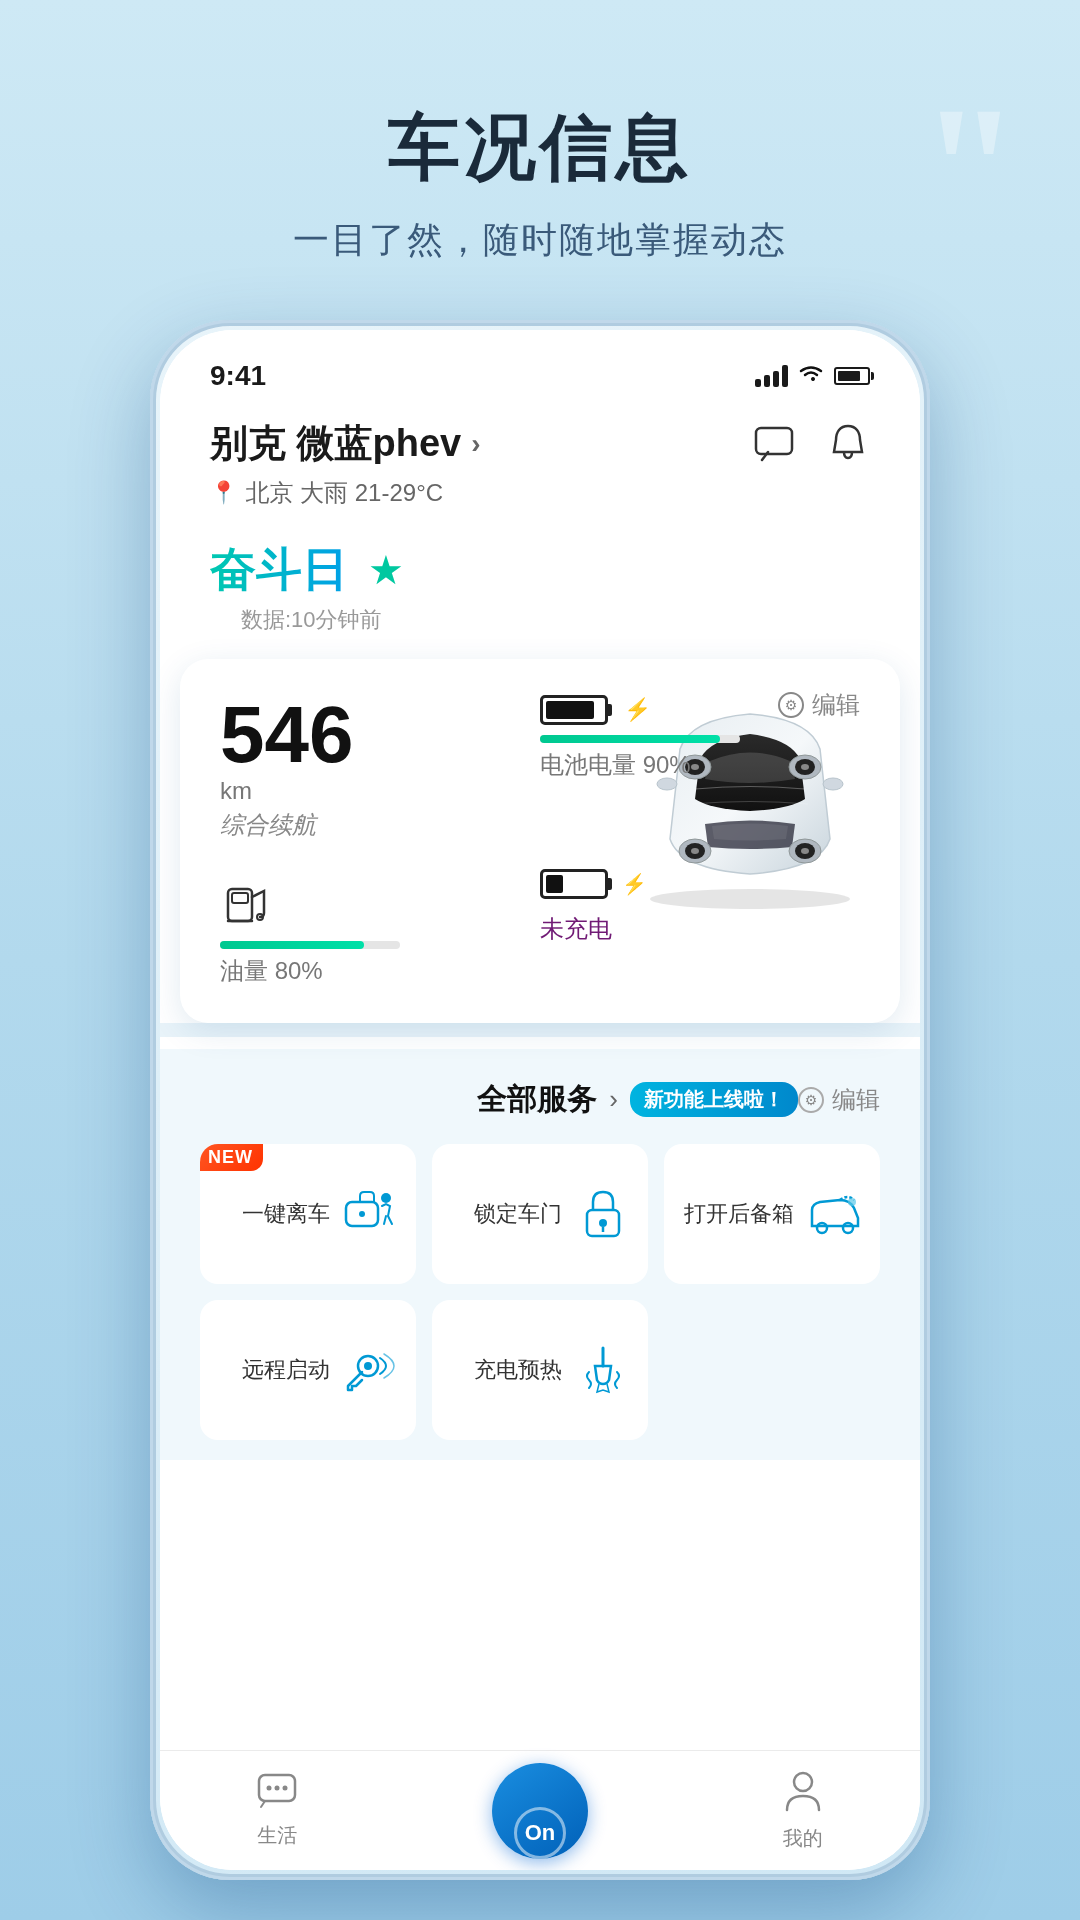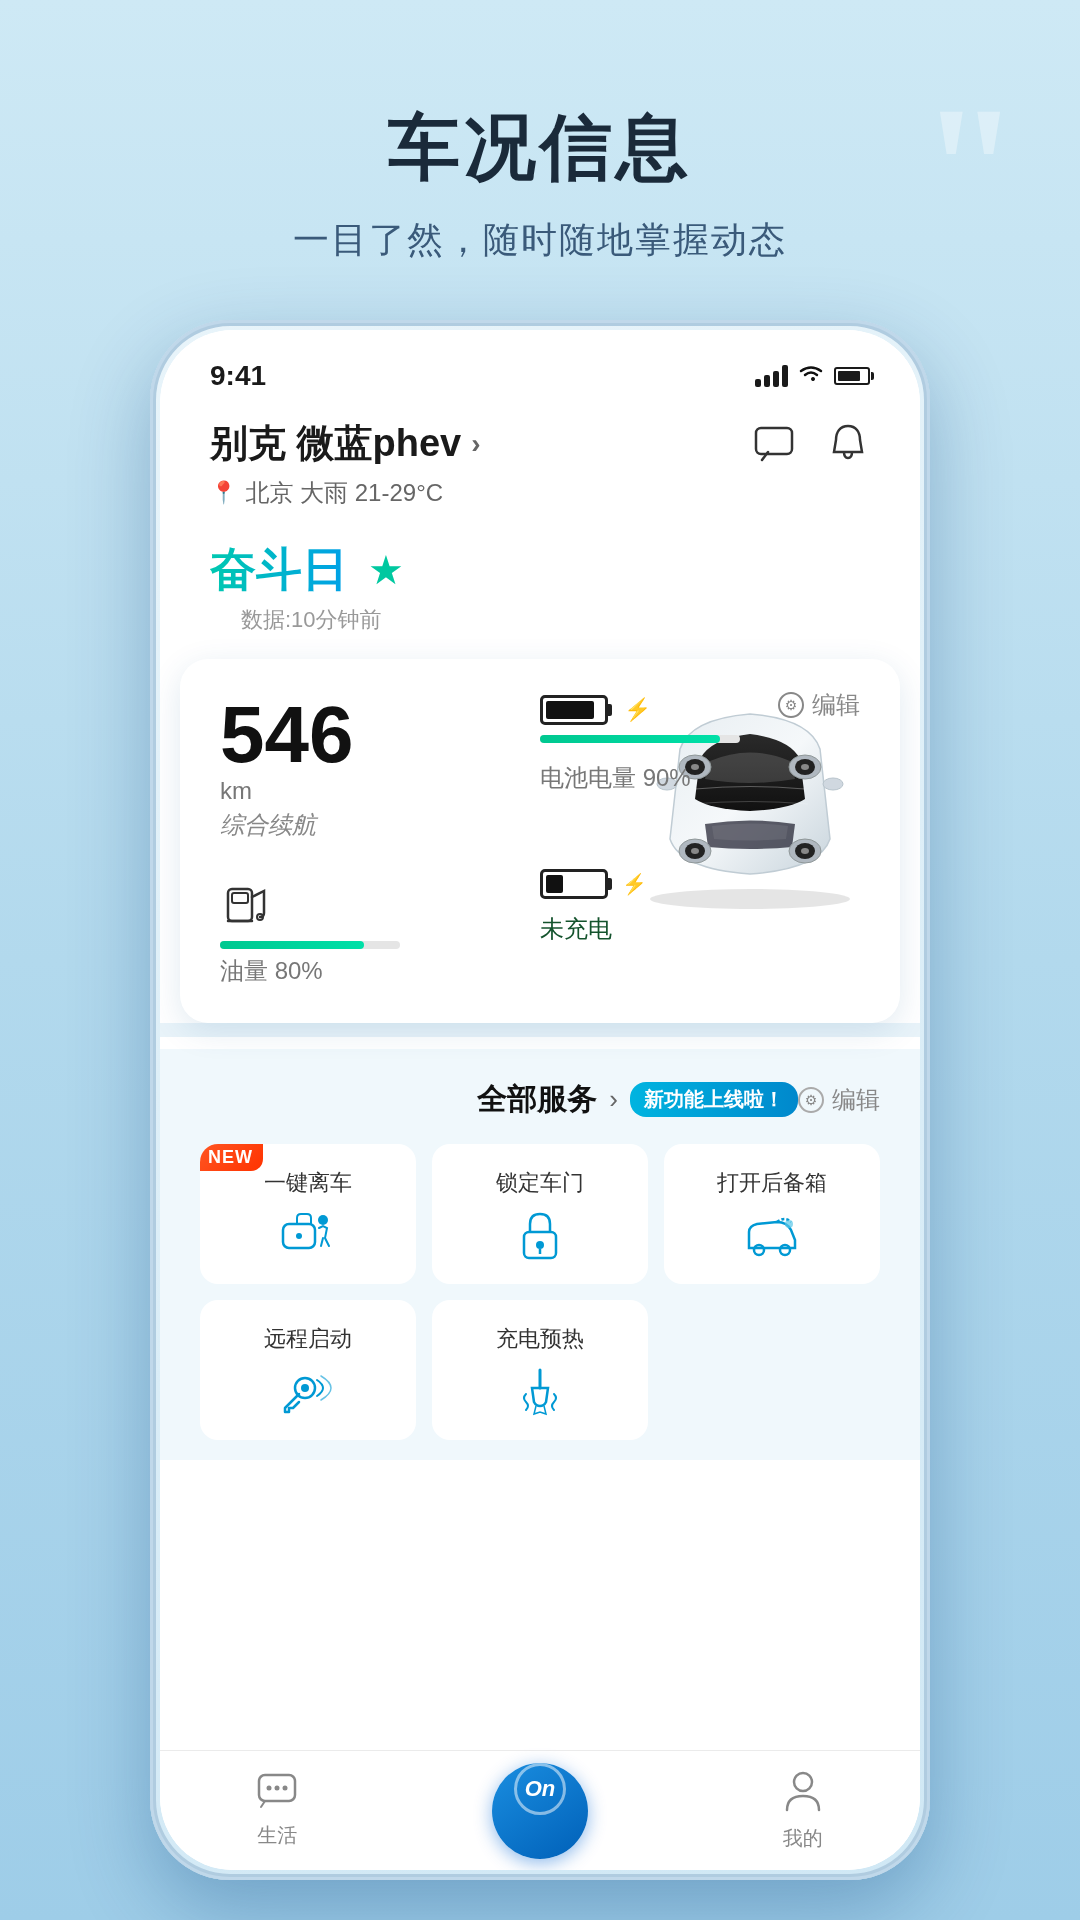--- a/index.html
+++ b/index.html
@@ -346,21 +346,21 @@
       margin-top: 10px;
     }
 
     .batt-bar-fill {
       height: 100%;
       border-radius: 4px;
       background: linear-gradient(90deg, #00c890, #00e0a8);
     }
 
     .batt-label-row {
-      margin-top: 19px;
+      margin-top: 6px;
       font-size: 24px;
       color: #777;
     }
 
     .fuel-bar-row {
       width: 180px;
       height: 8px;
       background: #e5e5e5;
       border-radius: 4px;
       margin-top: 8px;
@@ -404,21 +404,21 @@
 
     .charging-fill {
       background: #111;
       height: 100%;
       border-radius: 2px;
       width: 30%;
     }
 
     .not-charging-text {
       font-size: 24px;
-      color: #14532d;
+      color: #701a75;
       margin-top: 14px;
     }
 
     
     .car-top-image {
       position: absolute;
       right: 20px;
       top: 30px;
       width: 260px;
       height: 220px;
@@ -487,21 +487,21 @@
       display: grid;
       grid-template-columns: 1fr 1fr 1fr;
       gap: 16px;
     }
 
     .svc-item {
       background: white;
       border-radius: 18px;
       padding: 20px 14px;
       display: flex;
-      flex-direction: column;
+      flex-direction: row;
       align-items: center;
       gap: 10px;
       position: relative;
       min-height: 140px;
       justify-content: flex-end;
     }
 
     .svc-icon-area {
       width: 62px;
       height: 56px;
@@ -560,25 +560,24 @@
       font-size: 20px;
       color: #888;
     }
 
     .onstar-center {
       width: 96px;
       height: 96px;
       background: linear-gradient(145deg, #1a8ee0, #0060b8);
       border-radius: 50%;
       display: flex;
-      align-items: flex-start;
+      align-items: flex-end;
       justify-content: center;
       box-shadow: 0 4px 18px rgba(0,100,210,0.45);
       cursor: pointer;
-      font-style: italic;
     }
 
     .onstar-logo {
       display: flex;
       flex-direction: column;
       align-items: center;
       justify-content: center;
     }
 
     .onstar-ring {

